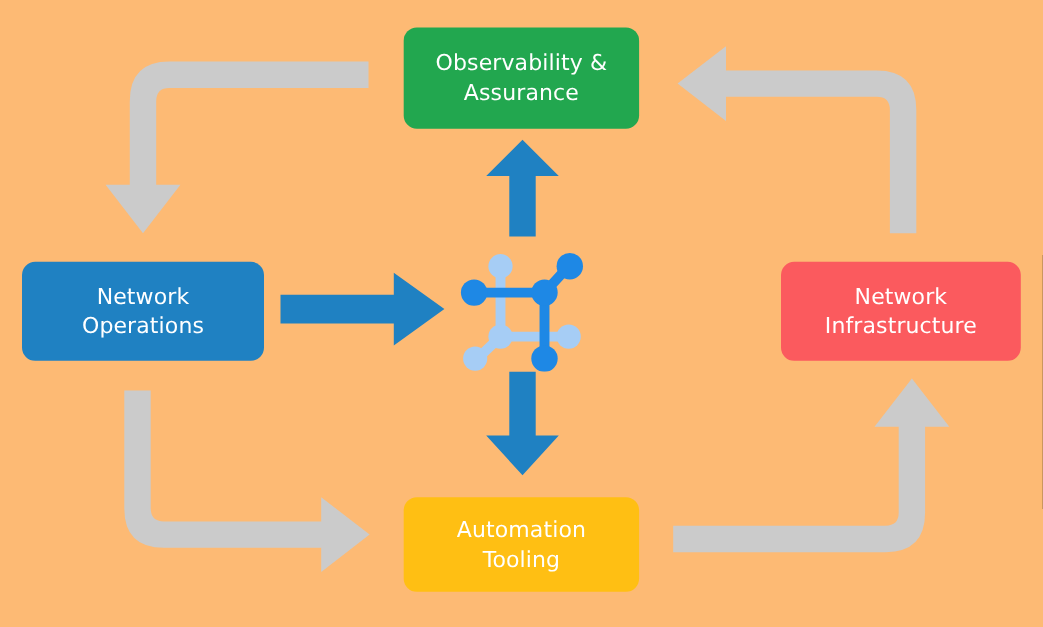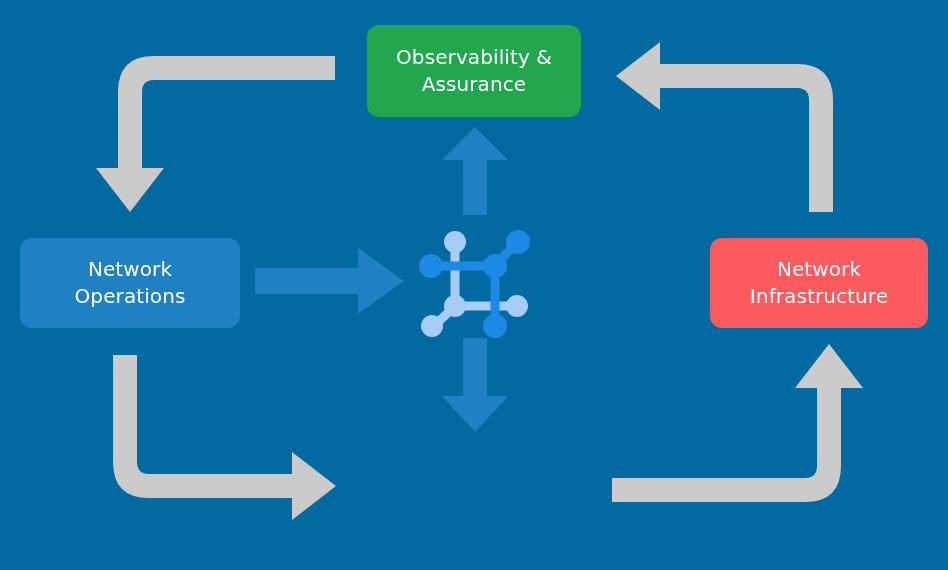--- a/index.html
+++ b/index.html
@@ -54,21 +54,21 @@
   }
   #center-icon {
     position:absolute;
     left:418px; top:218px;
     width:120px; height:120px;
   }
 </style>
 </head>
 <body>
 
-<div id="stage" style="background: #0369a1;">
+<div id="stage" style="background: #fdba74;">
 
   <svg id="arrow-layer" viewBox="0 0 948 570" xmlns="http://www.w3.org/2000/svg">
 
     <g>
       <path fill="#CBCBCB" d="
         M 335,56
         L 154,56
         Q 118,56 118,92
         L 118,168
         L 96,168
@@ -197,14 +197,16 @@
 
   <div class="node-box" id="box-observability" style="background: rgb(34, 167, 79);">Observability &amp;
 Assurance</div>
 
   <div class="node-box" id="box-network-operations" style="background: rgb(31, 129, 194);">Network
 Operations</div>
 
   <div class="node-box" id="box-network-infrastructure" style="background: rgb(251, 90, 94);">Network
 Infrastructure</div>
 
+  <div class="node-box" id="box-automation-tooling" style="background: rgb(255, 191, 19);">Automation
+Tooling</div>
 
 </div>
 
 </body></html>

